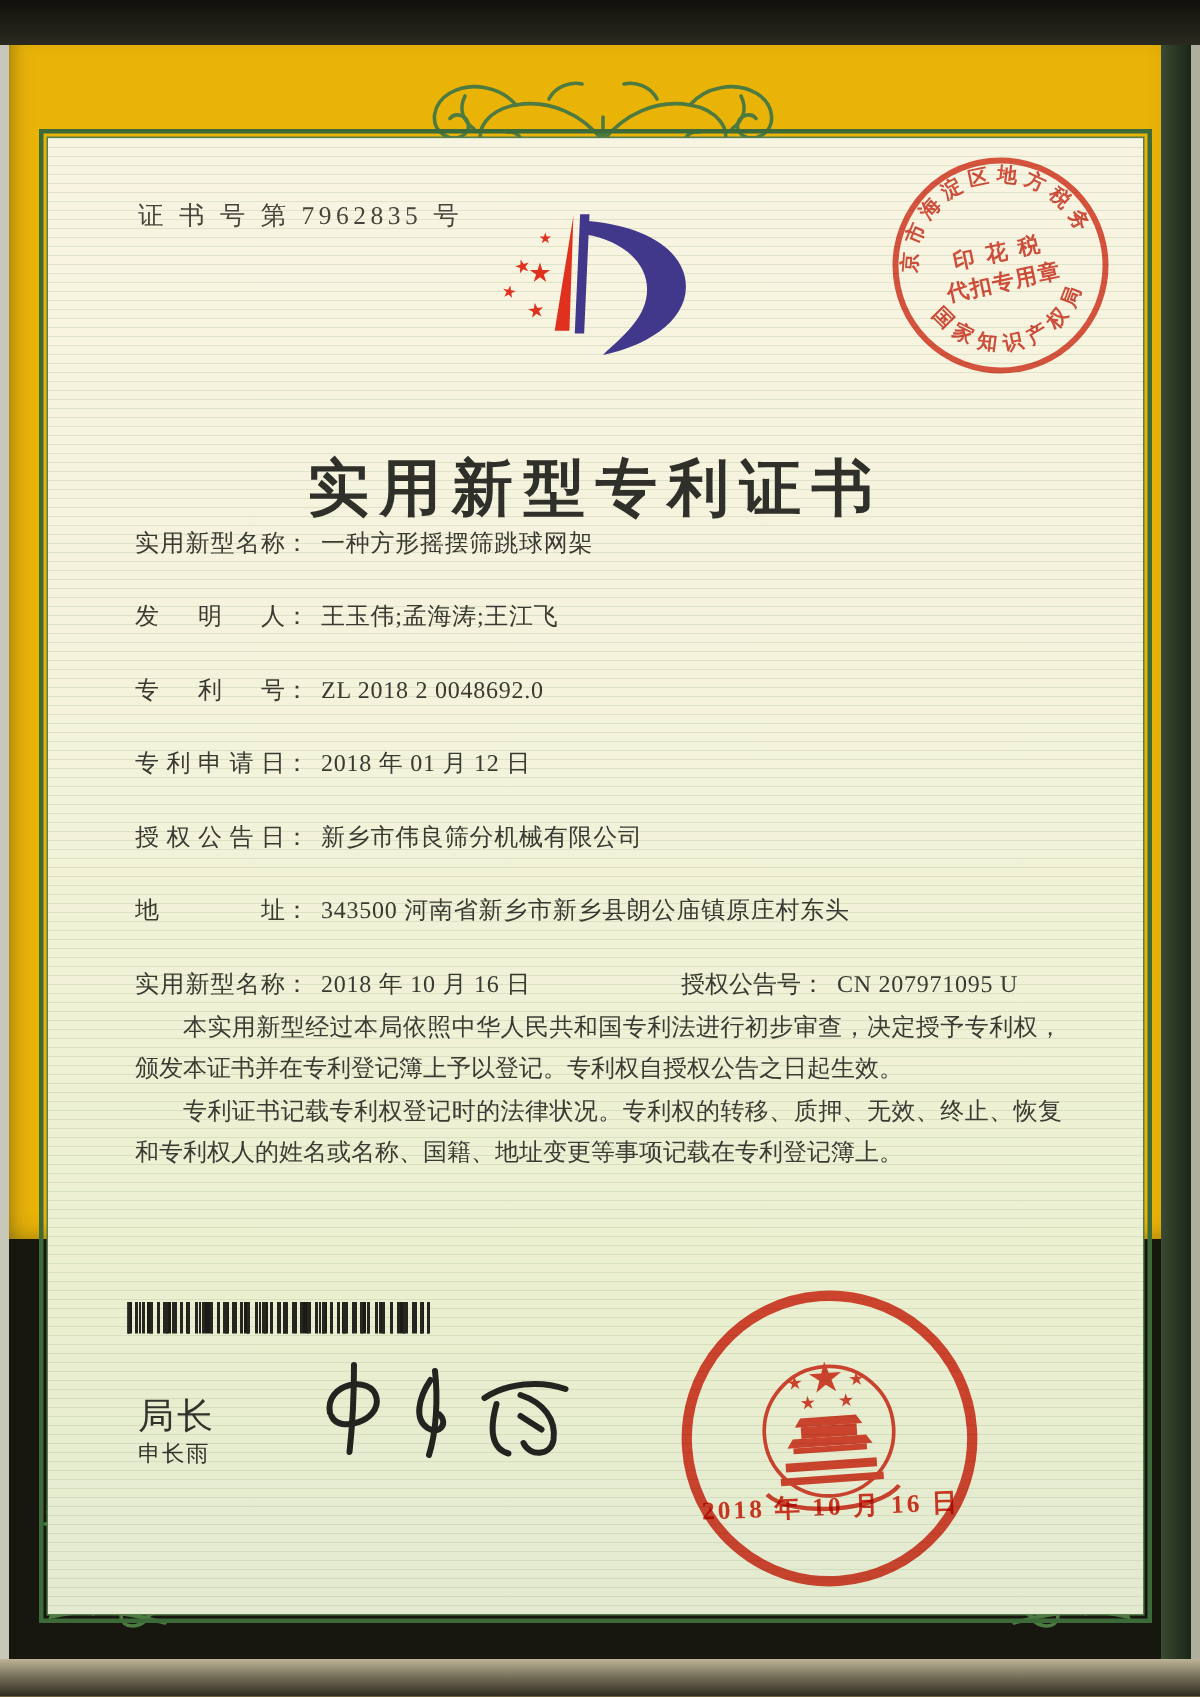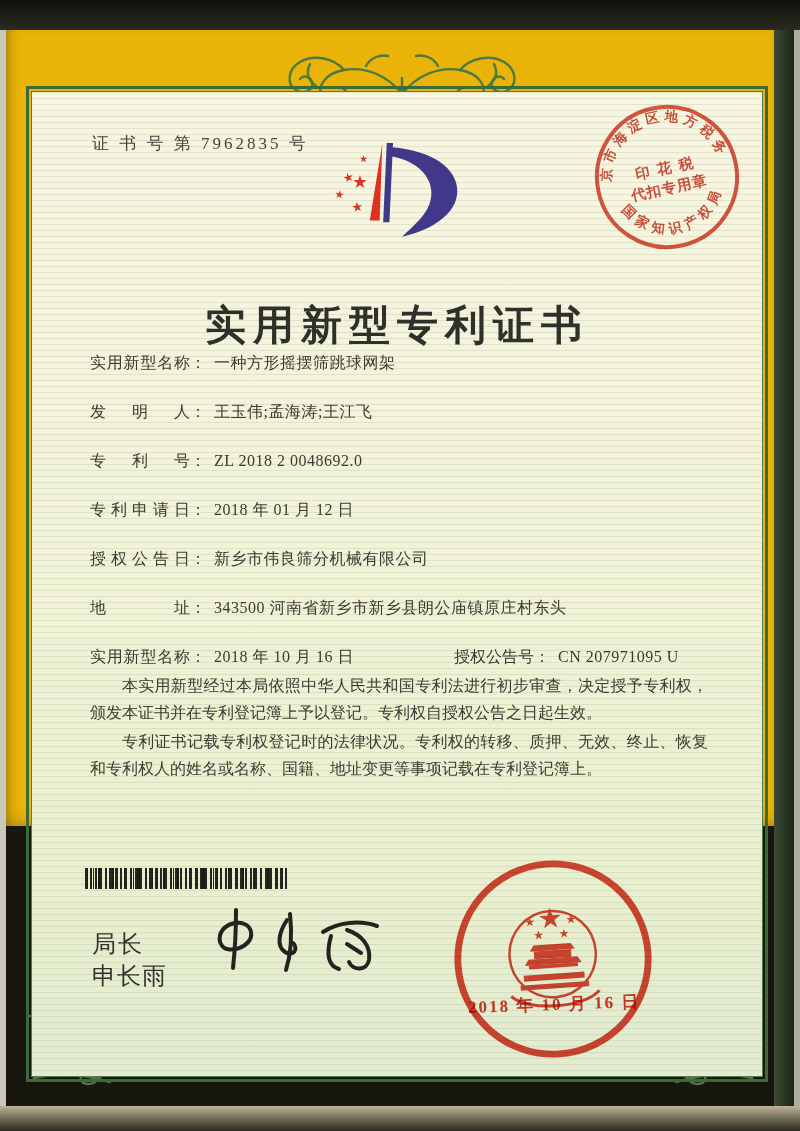--- a/index.html
+++ b/index.html
@@ -48,21 +48,21 @@
   .pair2{display:flex;margin-left:100px;justify-content:center;}
   .paras{position:absolute;left:58px;top:580px;width:618px;font-size:16px;line-height:27px;color:#3b3b33;}
   .paras p{margin:0 0 2px 0;text-indent:2em;text-align:justify;}
   .barcode{position:absolute;left:53px;top:776px;width:203px;height:21px;
     background:
       repeating-linear-gradient(90deg,#26251f 0 2px,transparent 2px 5px),
       repeating-linear-gradient(90deg,#26251f 0 1px,transparent 1px 8px),
       repeating-linear-gradient(90deg,#1c1b16 0 3px,transparent 3px 13px);}
   .signer-title{position:absolute;left:60px;top:836px;font-size:24px;color:#33332c;
     font-family:"Liberation Sans","DejaVu Sans",sans-serif;letter-spacing:2px;}
-  .signer-name{position:absolute;left:60px;top:868px;font-size:24px;color:#33332c;
+  .signer-name{position:absolute;left:60px;top:868px;font-size:15px;color:#33332c;
     font-family:Liberation Mono, monospace;letter-spacing:1px;}
   .sig{position:absolute;left:158px;top:810px;width:205px;height:90px;}
   .seal{position:absolute;left:418px;top:764px;width:206px;height:206px;
     transform:rotate(-4deg);opacity:.92;mix-blend-mode:multiply;}
   .seal-date{position:absolute;left:436px;top:901px;font-size:17px;font-weight:600;
     color:#dd3a27;letter-spacing:2px;transform:rotate(-2deg);mix-blend-mode:multiply;}
   .footer{position:absolute;left:0;top:956px;width:100%;text-align:center;
     font-size:14.5px;color:#4a4a40;letter-spacing:2px;}
   .red-t{fill:#cf3a28;font-family:"Liberation Serif","DejaVu Serif",serif;font-weight:bold;}
 </style>

